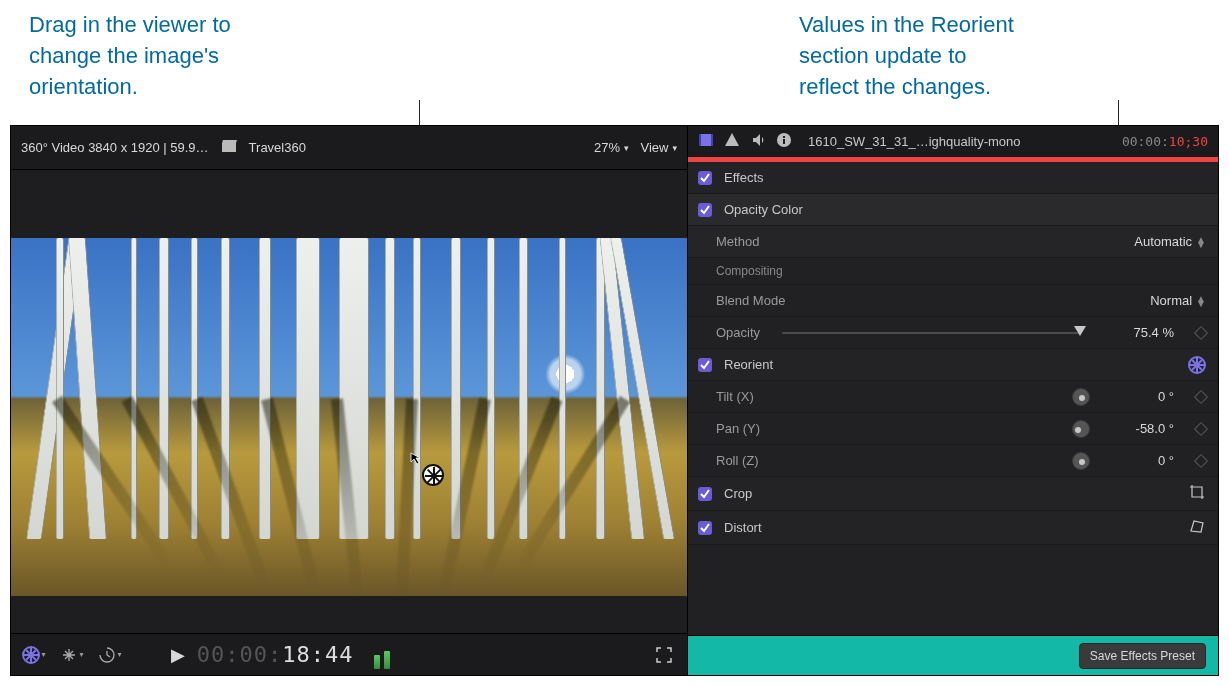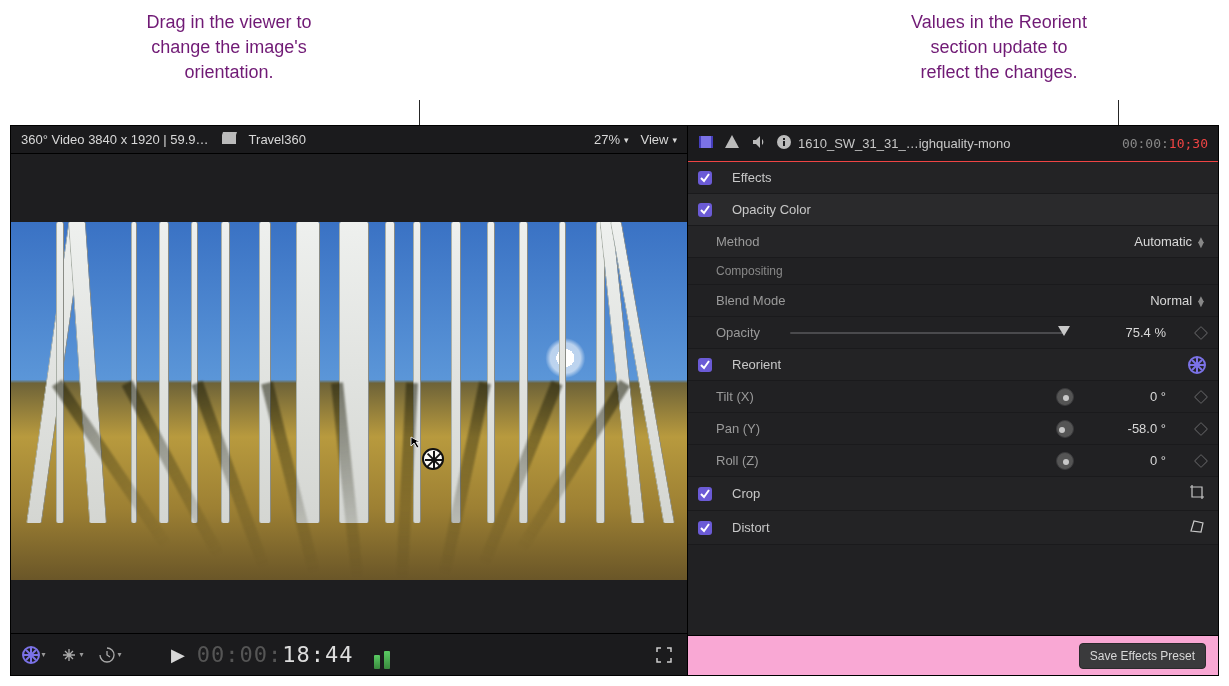--- a/index.html
+++ b/index.html
@@ -9,23 +9,23 @@
     width: 1229px;
     height: 686px;
     position: relative;
     overflow: hidden;
     font-size: 13px;
     color: #ccc;
   }
   
   .annot {
     position: absolute;
-    color: #701a75;
-    font-size: 18px;
-    text-align: center;
+    color: #0369a1;
+    font-size: 22px;
+    text-align: left;
     line-height: 1.4;
     white-space: pre-line;
   }
   .annot.left { right: 800px; top: 10px; width: 400px; }
   .annot.right { right: 30px; top: 10px; width: 400px; }
   .annot-line {
     position: absolute;
     background: rgba(0,0,0,0.85);
   }
   .line1 { left: 419px; top: 100px; width: 1px; height: 193px; }
@@ -49,21 +49,21 @@
   }
   .right-pane {
     flex: 1;
     display: flex;
     flex-direction: column;
     background: #212123;
   }
 
   
   .viewer-header {
-    height: 28px;
+    height: 44px;
     background: #1b1b1d;
     display: flex;
     align-items: center;
     padding: 0 10px;
     color: #d8d8d8;
     font-size: 13px;
     gap: 12px;
     border-bottom: 1px solid #000;
   }
   .viewer-header .spacer { flex: 1; }
@@ -153,40 +153,40 @@
   .timecode .bright { color:#ddd;margin-top:32px; }
   .audio-meter {
     width: 22px; height: 28px; display:flex; gap:4px; align-items:flex-end; margin-left:8px;
   }
   .audio-meter div { width:6px; background: linear-gradient(#5acb63,#3a8a3e); border-radius:1px; }
   .fullscreen-icon svg { width:18px;height:18px; stroke:#ccc; fill:none; stroke-width:1.5; }
 
   
   .insp-header {
     height: 36px; background:#1b1b1d;
-    display:flex; align-items:center; padding:0 10px; gap:0;
-    border-bottom:1px solid #ef4444;
+    display:flex; align-items:center; padding:0 10px; gap:10px;
+    border-bottom:5px solid #ef4444;
     color:#c8c8c8; font-size:13px;
   }
   .insp-header .icons { display:flex; gap:10px; align-items:center; }
   .insp-header svg { width:16px;height:16px; }
   .insp-header .clipname { flex:1; overflow:hidden; text-overflow:ellipsis; white-space:nowrap; color:#c8c8c8; margin-left:6px;}
   .insp-timecode { font-family: ui-monospace, Menlo, monospace; color:#888; font-size:13px; }
   .insp-timecode .hl { color:#ef4444; }
 
   
   .insp-body {
     flex:1; overflow:auto;
     background:#212123;
   }
   .section-row, .param-row {
     display:flex; align-items:center;
     padding: 6px 12px 6px 10px;
     min-height: 32px;
-    gap: 20px;
+    gap: 12px;
   }
   .section-row { background:#232325; }
   .group-header { background:#212123; color:#888; padding:6px 10px 6px 28px; font-size:12px; }
   .sub-row { background:#2a2a2c; }
   .row-sep { border-bottom: 1px solid #1a1a1c; }
   .chk {
     width:14px;height:14px;border-radius:3px;
     display:inline-flex;align-items:center;justify-content:center;
     background:#6b5bd6;
   }
@@ -236,21 +236,21 @@
     content:"";position:absolute;background:#7b72e6;
   }
   .reorient-icon::before{width:2px;height:14px;left:6px;top:0;}
   .reorient-icon::after{width:14px;height:2px;left:0;top:6px;}
   .reorient-icon .d{position:absolute;width:2px;height:14px;left:6px;top:0;background:#7b72e6;transform:rotate(45deg);}
   .reorient-icon .d2{transform:rotate(-45deg);}
   .shape-icon svg{width:18px;height:18px;stroke:#c8c8c8;fill:none;stroke-width:1.2;}
 
   
   .insp-footer {
-    height: 40px; background:#f9a8d4;
+    height: 40px; background:#14b8a6;
     display:flex; align-items:center; justify-content:flex-end; padding:0 12px;
     border-top:1px solid #000;
   }
   .preset-btn {
     background:#3a3a3c; color:#d8d8d8; font-size:12px;
     padding: 5px 10px; border-radius:4px; border:1px solid #2a2a2c;
   }
 </style>
 </head>
 <body>

